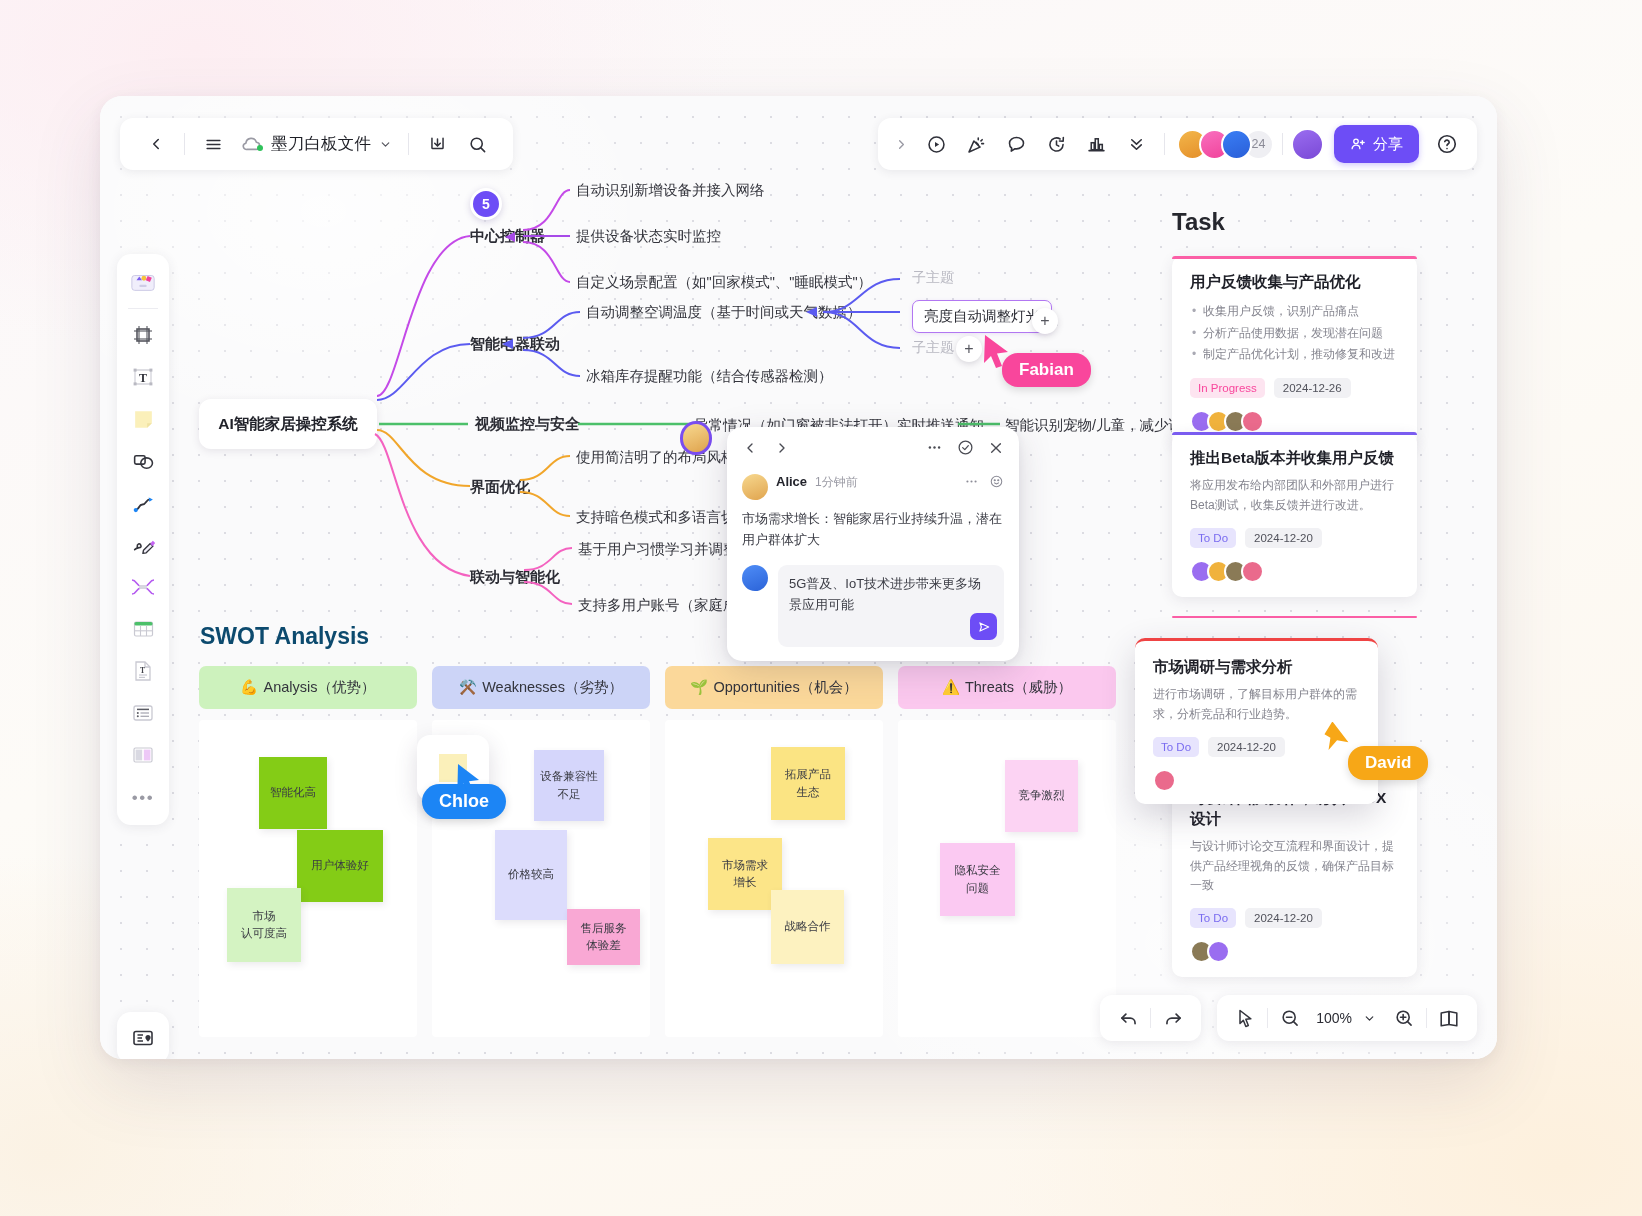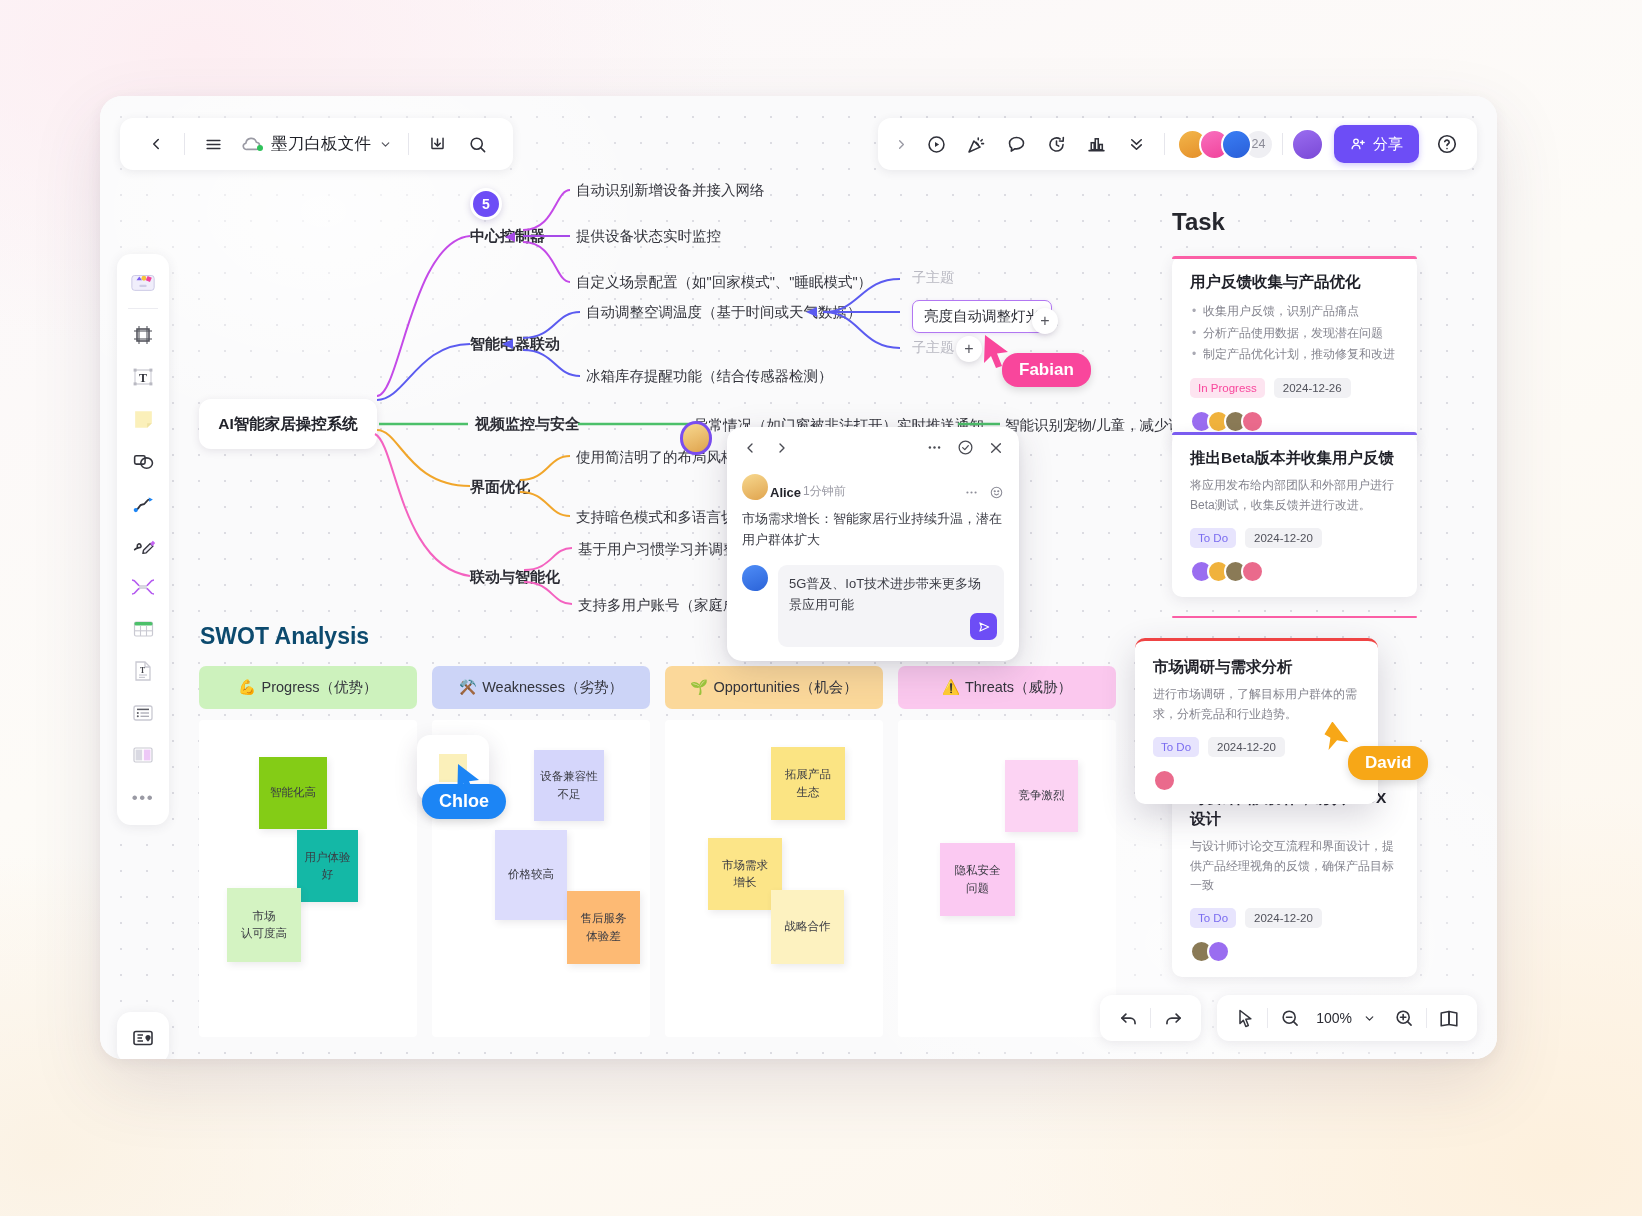--- a/index.html
+++ b/index.html
@@ -165,21 +165,21 @@
   .comment-pop {
     position: absolute; left: 627px; top: 331px; width: 292px;
     background: #fff; border-radius: 15px;
     box-shadow: 0 10px 34px rgba(60,50,80,.17), 0 2px 8px rgba(60,50,80,.07);
     z-index: 45; padding: 12px 0 14px;
   }
   .cp-head { display: flex; align-items: center; padding: 0 15px 6px; }
   .cp-nav { display: flex; gap: 16px; color: #4a4b53; }
   .cp-acts { margin-left: auto; display: flex; align-items: center; gap: 14px; color: #4a4b53; }
   .cp-msg { padding: 12px 15px 0; }
-  .cp-row { display: flex; gap: 2px; align-items: flex-end; }
+  .cp-row { display: flex; gap: 8px; align-items: flex-start; }
   .cp-av { width: 26px; height: 26px; border-radius: 50%; flex: 0 0 26px; }
   .cp-name { font-size: 13px; font-weight: 700; color: #23242c; }
   .cp-time { font-size: 12px; color: #9a9aa4; }
   .cp-rowacts { margin-left: auto; display: flex; gap: 10px; color: #8c8c97; align-items: center;}
   .cp-text { font-size: 13px; line-height: 1.65; color: #3b3c45; margin-top: 8px; }
   .cp-reply { display: flex; gap: 10px; padding: 14px 15px 0; align-items: flex-start; }
   .cp-input {
     flex: 1; background: #f4f4f7; border-radius: 9px; padding: 9px 11px 32px;
     font-size: 13px; line-height: 1.6; color: #3b3c45; position: relative; min-height: 60px;
   }
@@ -622,40 +622,40 @@
       </div>
     </div>
   </div>
 
   <div class="swot-title">SWOT Analysis</div>
   <div class="swot-grid">
 
     <div class="swot-col">
       <div class="swot-head" style="background:#cdf2bd">
         <span>💪</span>
-        <span>Progress（优势）</span>
+        <span>Analysis（优势）</span>
       </div>
       <div class="swot-body">
         <div class="note" style="left:60px;top:37px;width:68px;height:72px;background:#84cc16">智能化高</div>
-        <div class="note" style="left:98px;top:110px;width:61px;height:72px;background:#14b8a6">用户体验好</div>
+        <div class="note" style="left:98px;top:110px;width:86px;height:72px;background:#84cc16">用户体验好</div>
         <div class="note" style="left:28px;top:168px;width:74px;height:74px;background:#d4f3c2;white-space:pre-line">市场
 认可度高</div>
       </div>
     </div>
 
     <div class="swot-col">
       <div class="swot-head" style="background:#ccd4f7">
         <span>⚒️</span>
         <span>Weaknesses（劣势）</span>
       </div>
       <div class="swot-body">
         <div class="note" style="left:102px;top:30px;width:70px;height:71px;background:#d5d6fb;white-space:pre-line">设备兼容性
 不足</div>
         <div class="note" style="left:63px;top:110px;width:72px;height:90px;background:#dcdcfc">价格较高</div>
-        <div class="note" style="left:135px;top:171px;width:73px;height:73px;background:#fdba74;white-space:pre-line">售后服务
+        <div class="note" style="left:135px;top:189px;width:73px;height:56px;background:#f9a8d4;white-space:pre-line">售后服务
 体验差</div>
       </div>
     </div>
 
     <div class="swot-col">
       <div class="swot-head" style="background:#fbd89a">
         <span>🌱</span>
         <span>Opportunities（机会）</span>
       </div>
       <div class="swot-body">

